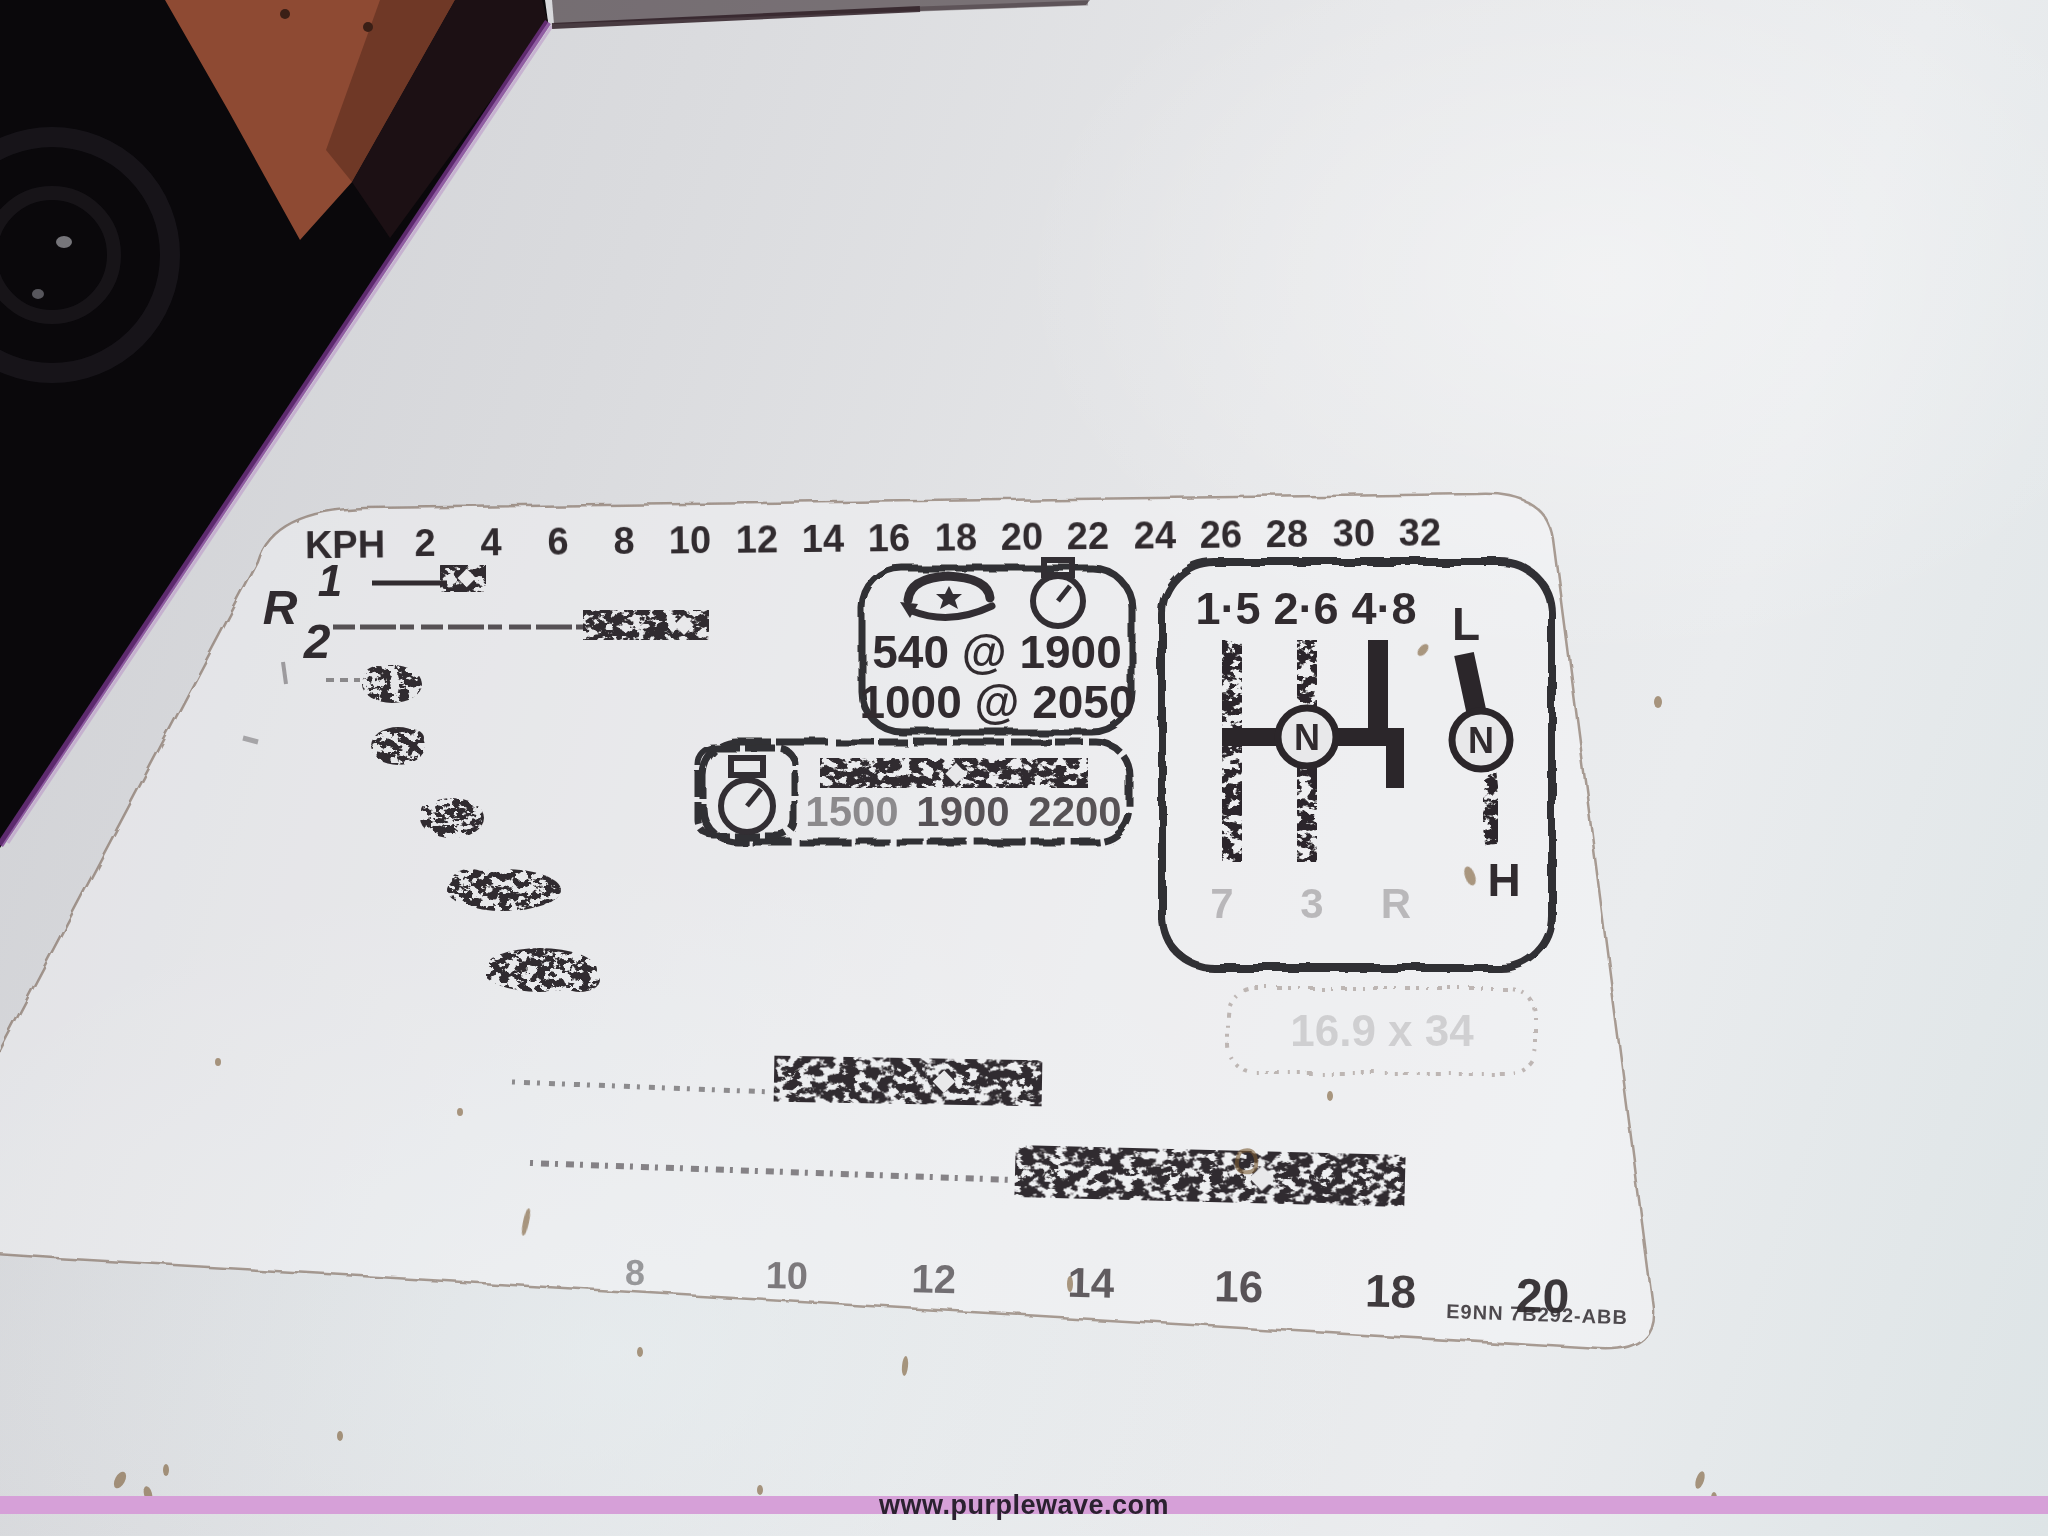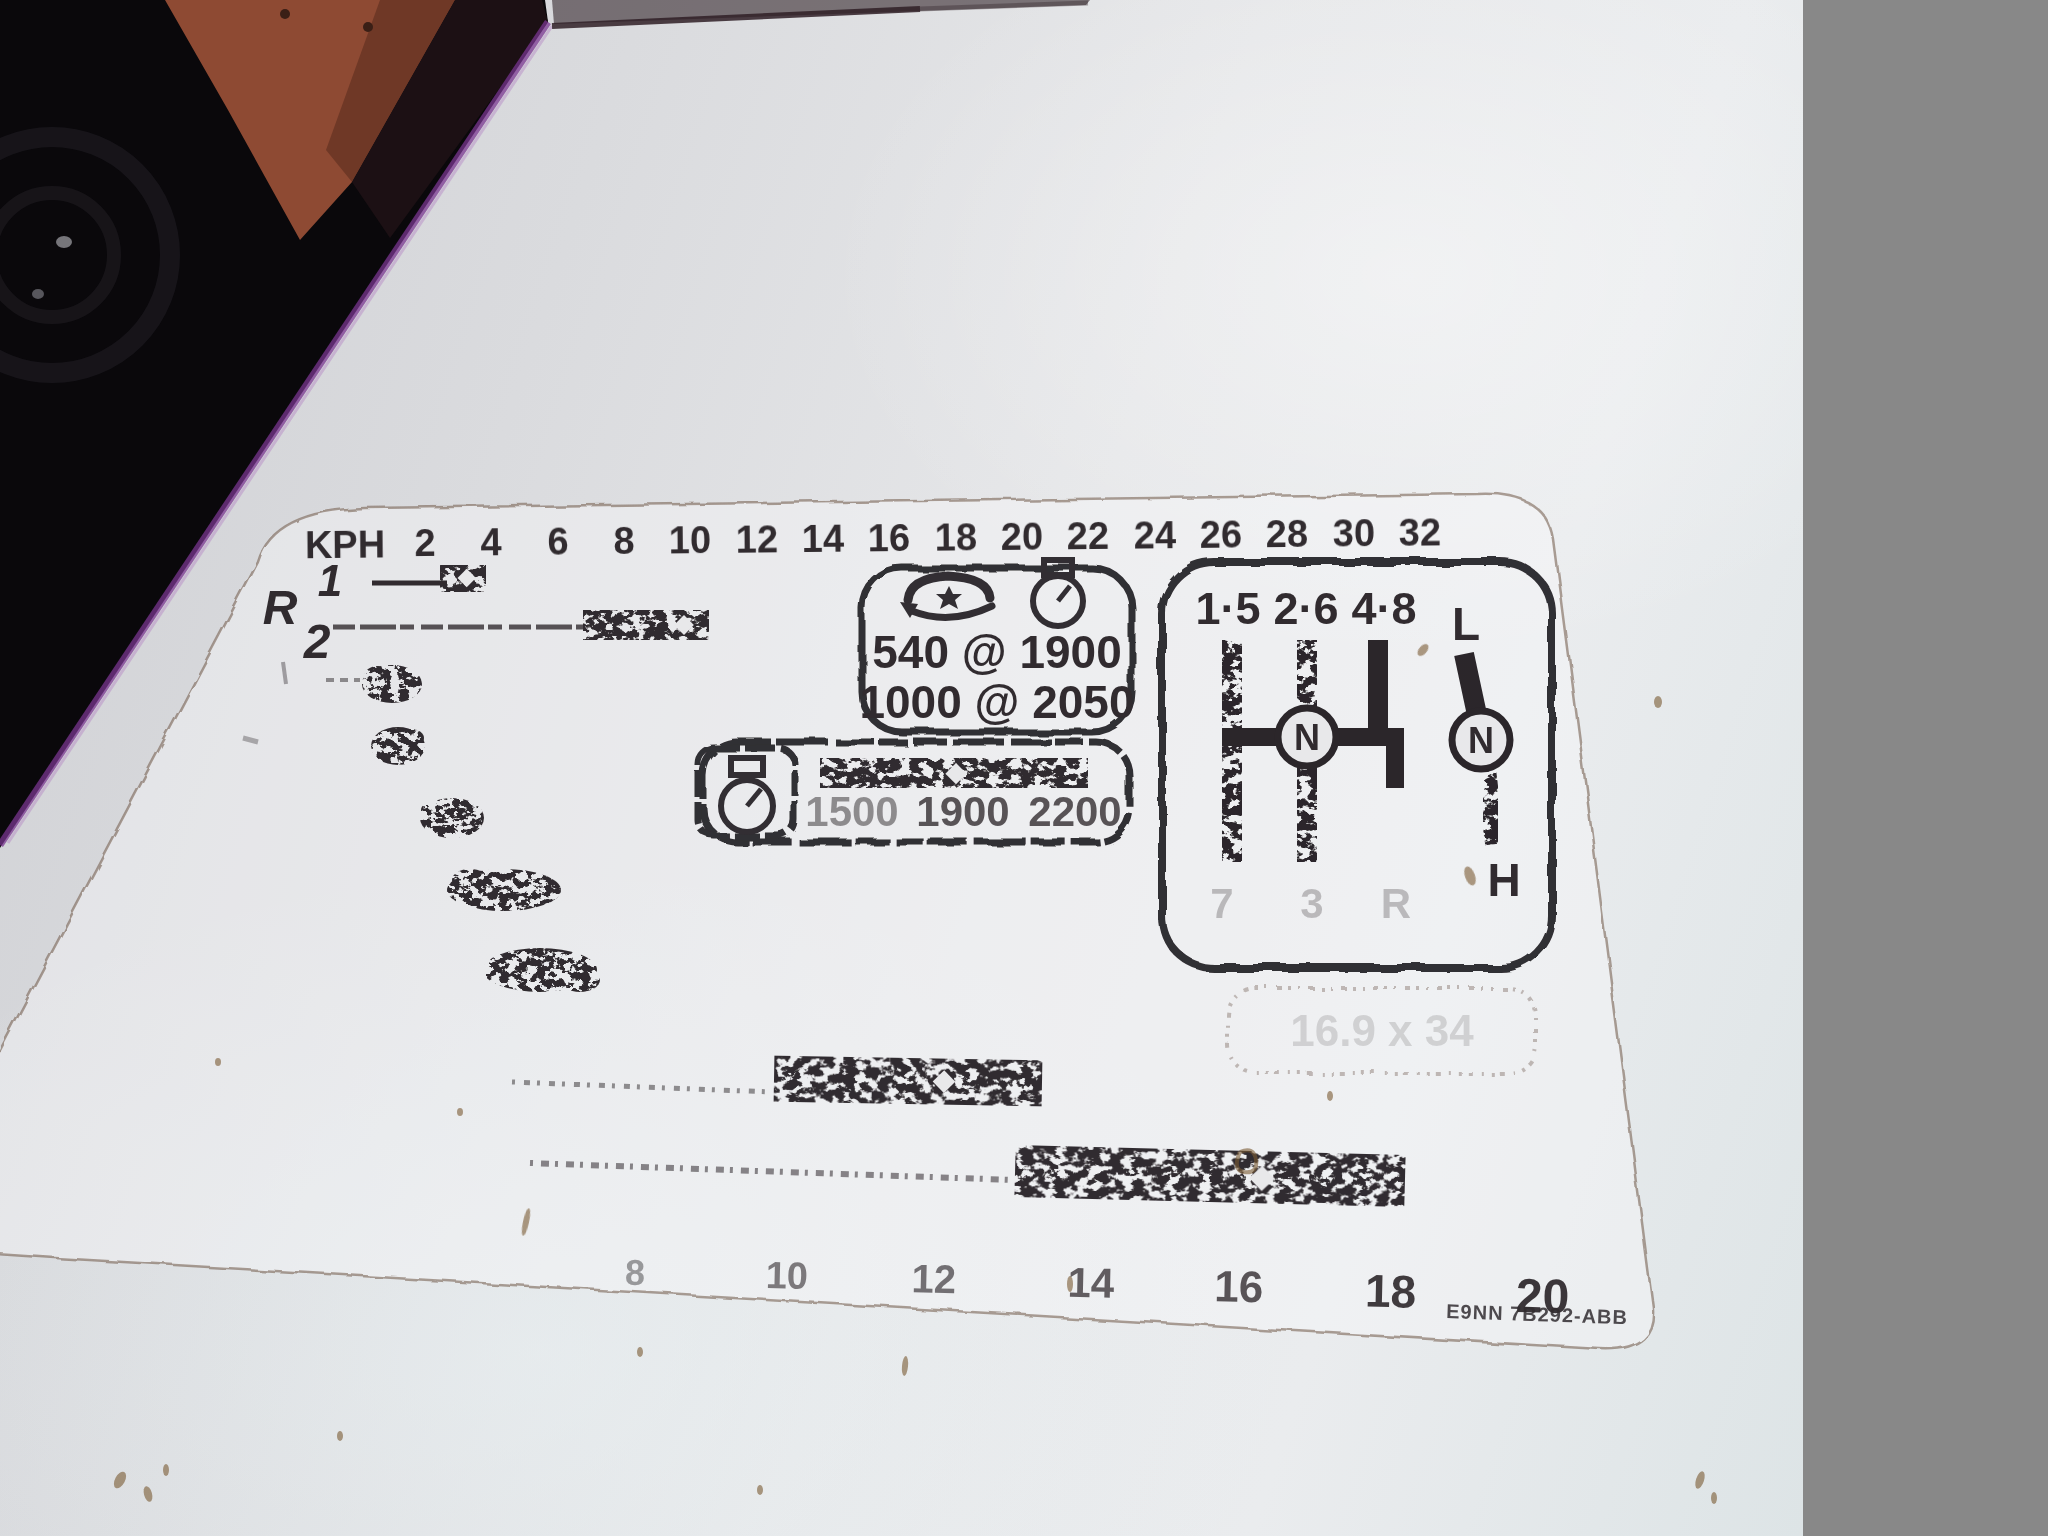--- a/index.html
+++ b/index.html
@@ -1,17 +1,17 @@
 <!DOCTYPE html>
 <html><head>
 <meta charset="utf-8">
 <style>
   html,body{margin:0;padding:0;background:#888;}
   #stage{
-    position:relative;width:1803px;height:1536px;overflow:hidden;
+    position:relative;width:2048px;height:1536px;overflow:hidden;
     font-family:"Liberation Sans",sans-serif;
     background:
       radial-gradient(ellipse 900px 600px at 78% 18%, rgba(255,255,255,0.40), rgba(255,255,255,0) 65%),
       radial-gradient(ellipse 1100px 700px at 30% 88%, rgba(235,243,245,0.55), rgba(235,243,245,0) 70%),
       linear-gradient(108deg,#cfd0d4 0%,#dadbde 28%,#e6e7e9 55%,#eaecee 76%,#dde4e6 100%);
   }
   svg{position:absolute;left:0;top:0;}
   svg text{font-family:"Liberation Sans",sans-serif;font-weight:700;fill:#231d21;}
   .ital{font-style:italic;}
   #watermark-band{
@@ -231,14 +231,17 @@
     <ellipse cx="1470" cy="876" rx="5" ry="10" transform="rotate(-20 1470 876)"></ellipse>
     <ellipse cx="1658" cy="702" rx="4" ry="6"></ellipse>
     <ellipse cx="1700" cy="1480" rx="4" ry="9" transform="rotate(18 1700 1480)"></ellipse>
     <ellipse cx="1714" cy="1498" rx="3" ry="6"></ellipse>
     <path d="M 1240,1152 q 14,-6 16,8 q 2,14 -12,12 q -12,-2 -4,-20" fill="none" stroke="#7a5a33" stroke-width="4"></path>
     <ellipse cx="218" cy="1062" rx="3" ry="4"></ellipse>
     <ellipse cx="760" cy="1490" rx="3" ry="5"></ellipse>
   </g>
 </svg>
 
-
+<div id="watermark-band" style="background:#d6a0d8;">
+  <span>www.purplewave.com</span>
 </div>
 
+</div>
+
 </body></html>

